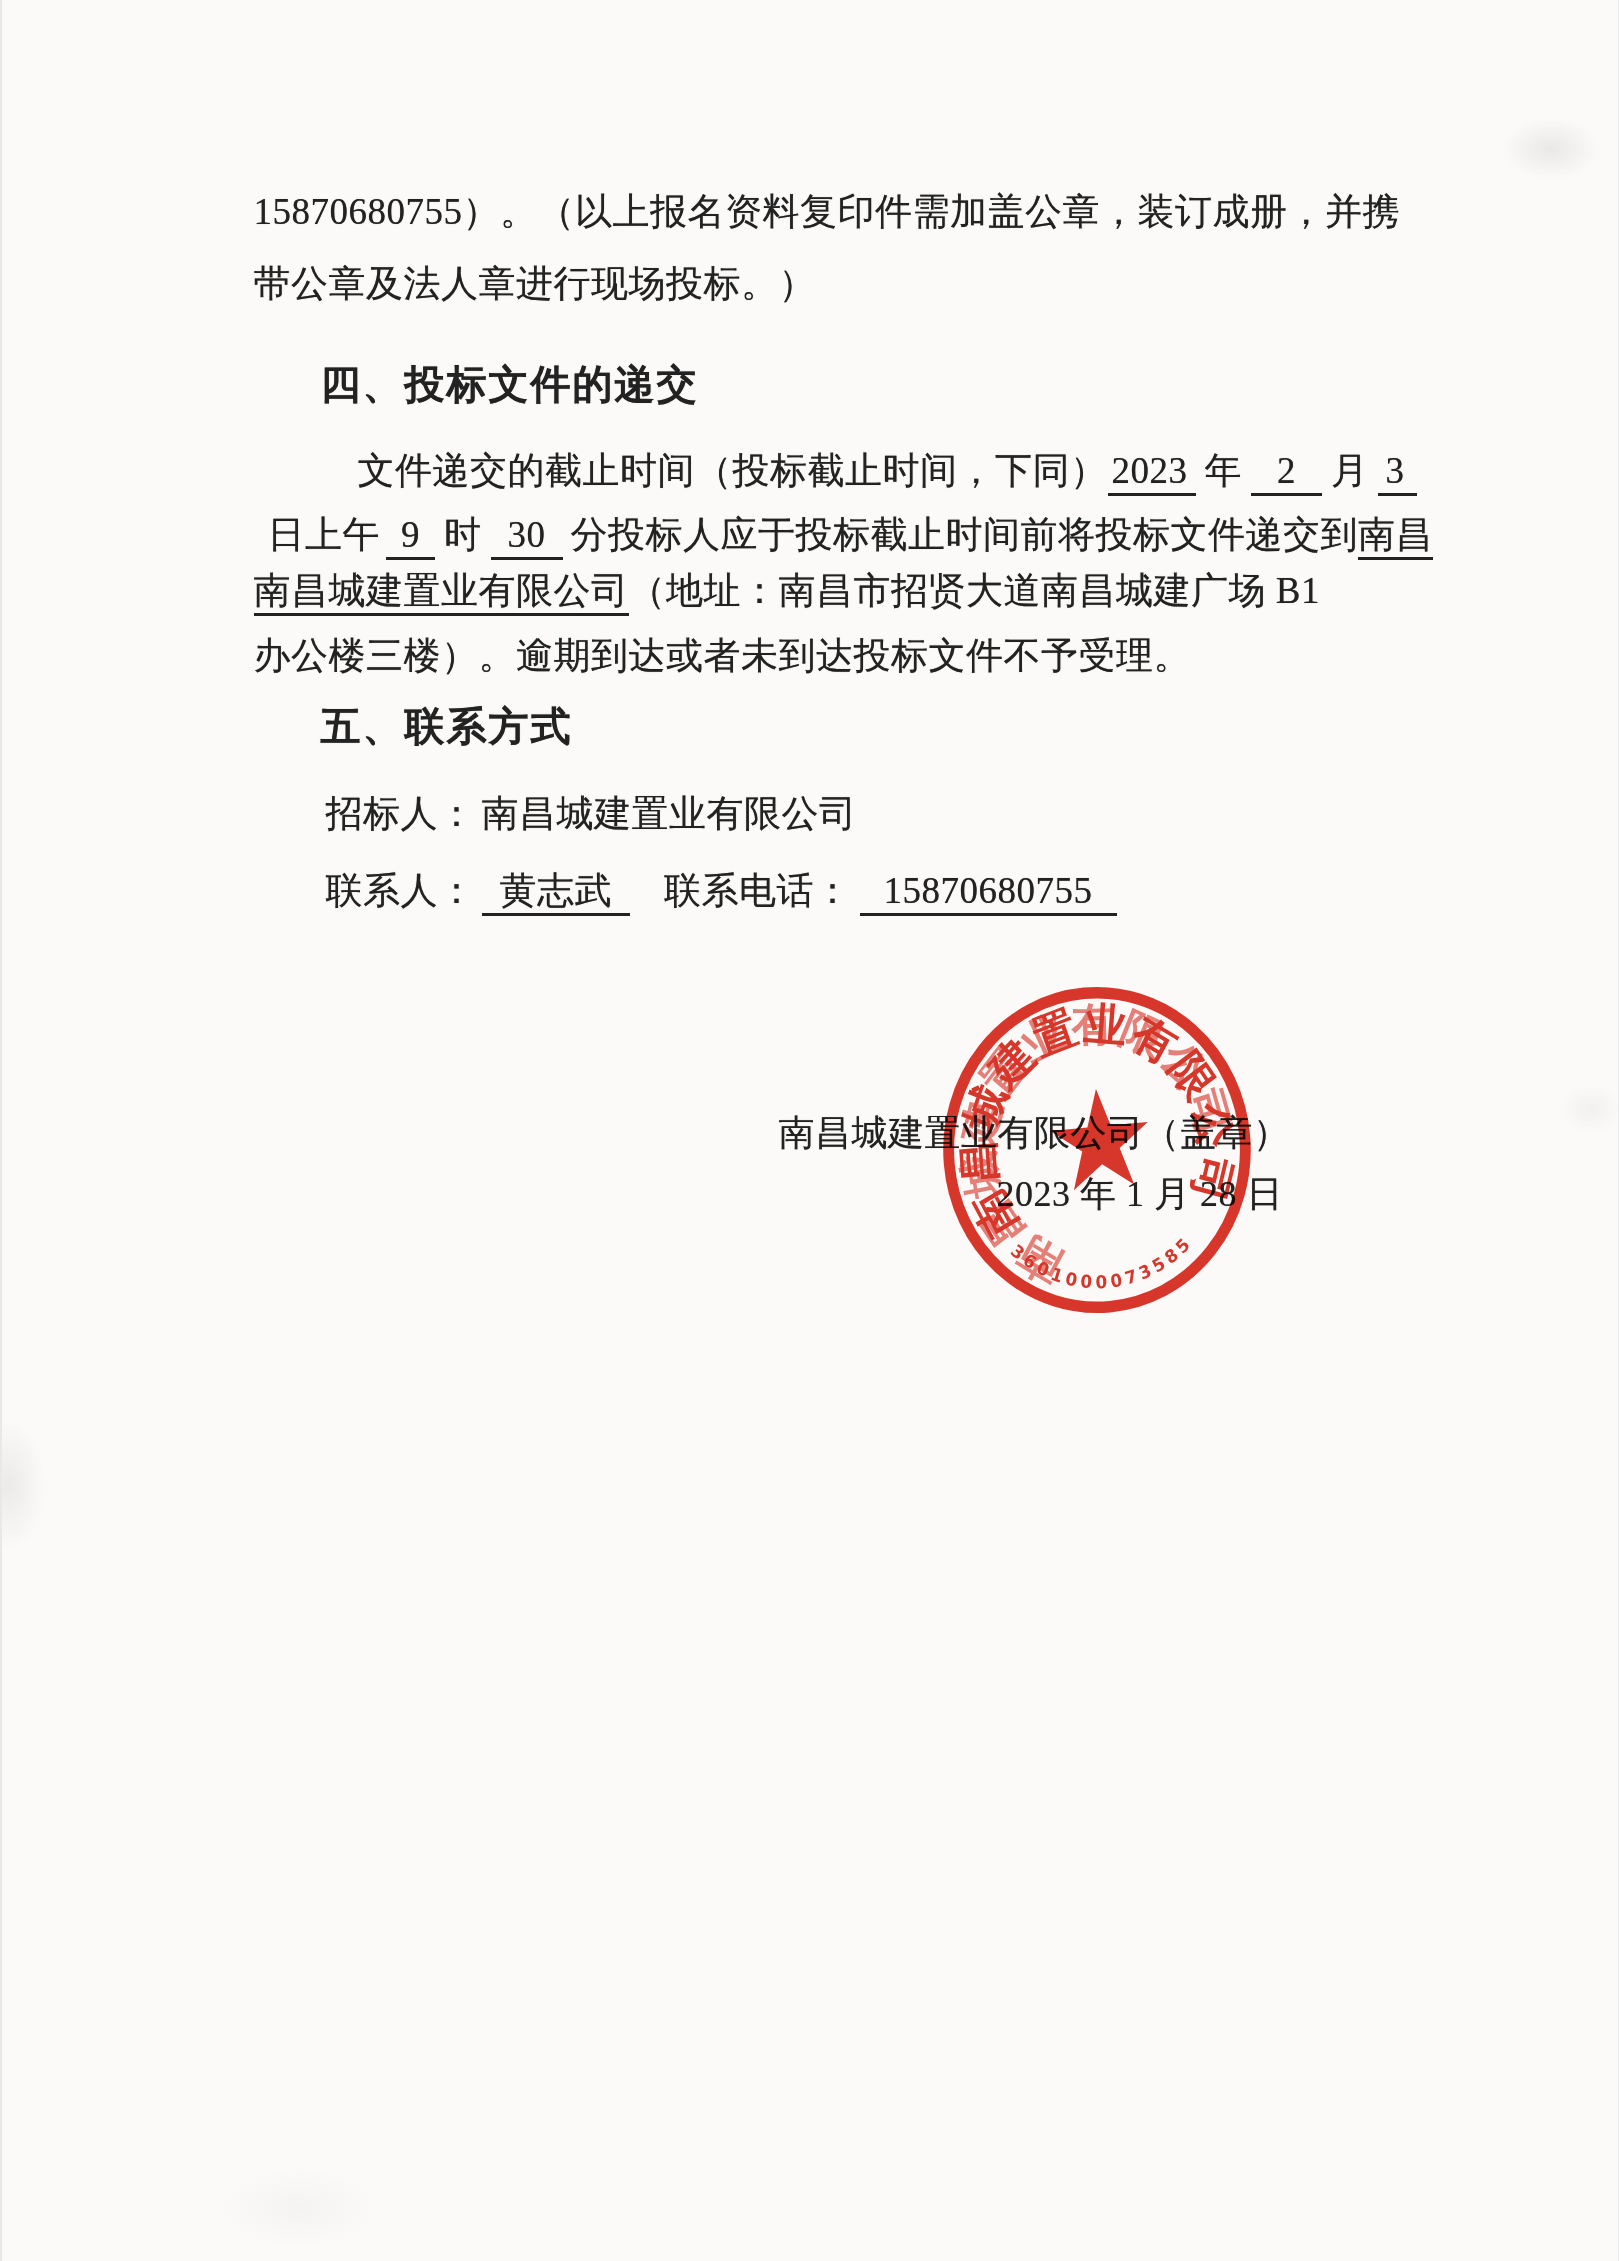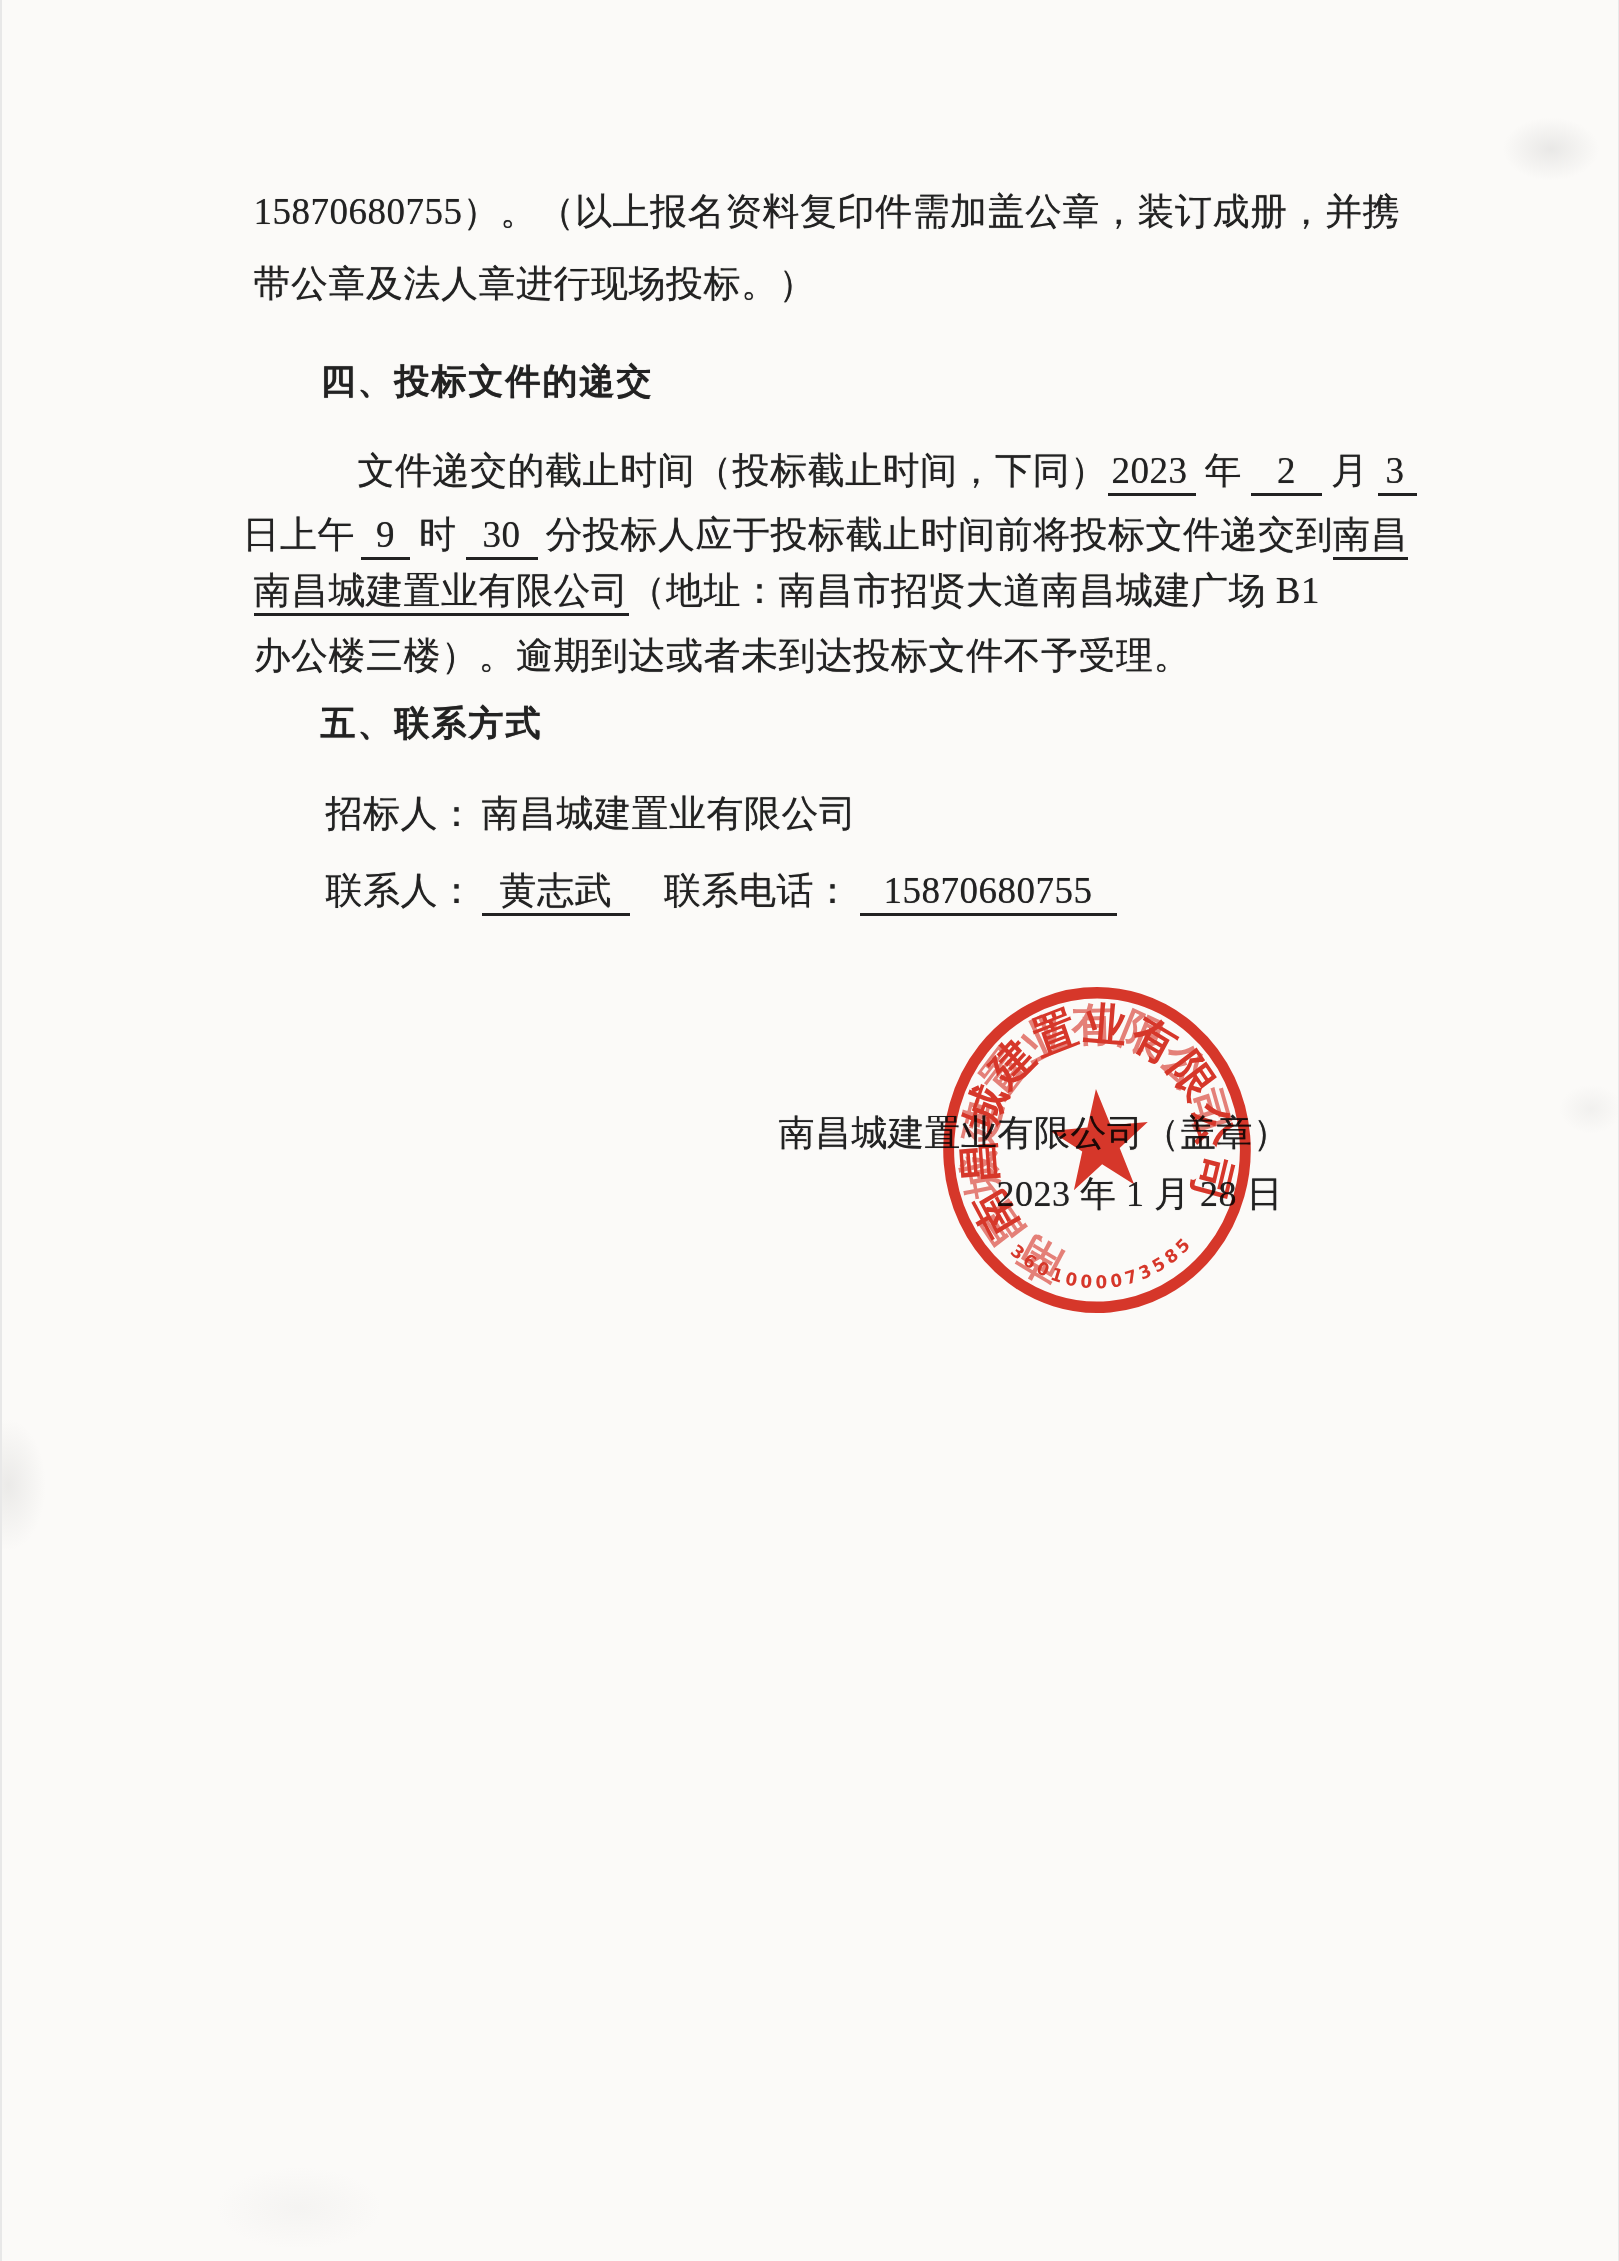--- a/index.html
+++ b/index.html
@@ -28,21 +28,21 @@
   .line {
     position: absolute;
     font-size: 37px;
     line-height: 1.15;
     letter-spacing: 0.5px;
     color: var(--ink);
     white-space: nowrap;
     text-shadow: 0 0 0.7px rgba(30,30,30,0.65);
   }
   .heading {
-    font-size: 35px;
+    font-size: 40px;
     font-weight: 700;
     letter-spacing: 2px;
   }
   .sig {
     font-size: 36px;
     letter-spacing: 0.5px;
   }
   .u {
     border-bottom: 3px solid var(--ink);
     padding-bottom: 2px;
@@ -92,21 +92,21 @@
 
 <div class="page">
 
   <div class="line" style="left:252px; top:191px;">15870680755）。（以上报名资料复印件需加盖公章，装订成册，并携</div>
   <div class="line" style="left:252px; top:263px;">带公章及法人章进行现场投标。）</div>
 
   <div class="line heading" style="left:319px; top:362px;">四、投标文件的递交</div>
 
   <div class="line" style="left:356px; top:450px;"><span>文件递交的截止时间（投标截止时间，下同）</span><span class="u pad-year">2023</span><span class="unit">年</span><span class="u pad-month">2</span><span class="unit">月</span><span class="u pad-day">3</span></div>
 
-  <div class="line" style="left:241px; top:514px;"><span>日上午</span><span class="u pad-hour" style="margin-left:6px;">9</span><span class="unit">时</span><span class="u pad-min">30</span><span style="margin-left:8px;">分投标人应于投标截止时间前将投标文件递交到</span><span class="u">南昌</span></div>
+  <div class="line" style="left:266px; top:514px;"><span>日上午</span><span class="u pad-hour" style="margin-left:6px;">9</span><span class="unit">时</span><span class="u pad-min">30</span><span style="margin-left:8px;">分投标人应于投标截止时间前将投标文件递交到</span><span class="u">南昌</span></div>
 
   <div class="line" style="left:252px; top:570px;"><span class="u">南昌城建置业有限公司</span><span>（地址：南昌市招贤大道南昌城建广场 B1</span></div>
 
   <div class="line" style="left:252px; top:635px;font-family:Liberation Serif, serif;">办公楼三楼）。逾期到达或者未到达投标文件不予受理。</div>
 
   <div class="line heading" style="left:319px; top:704px;">五、联系方式</div>
 
   <div class="line" style="left:324px; top:793px;"><span>招标人：</span><span class="gap-sm">南昌城建置业有限公司</span></div>
 
   <div class="line" style="left:324px; top:870px;"><span>联系人：</span><span class="u pad-name">黄志武</span><span class="gap-lg">联系电话：</span><span class="u pad-phone">15870680755</span></div>

